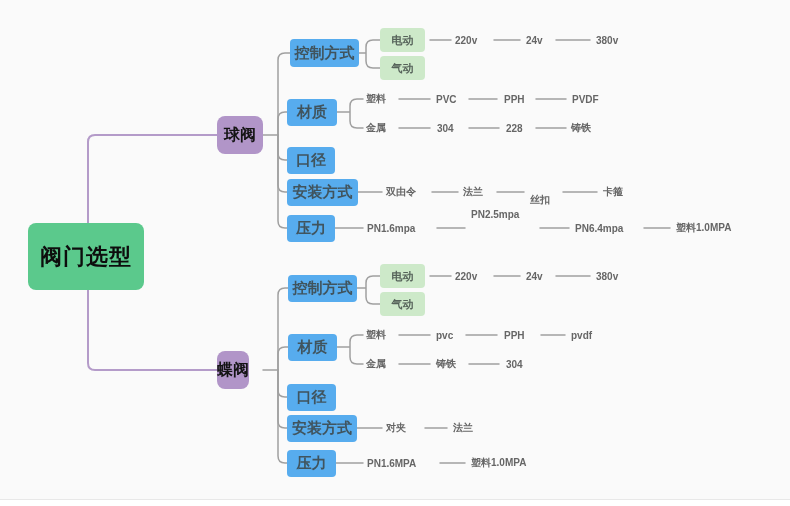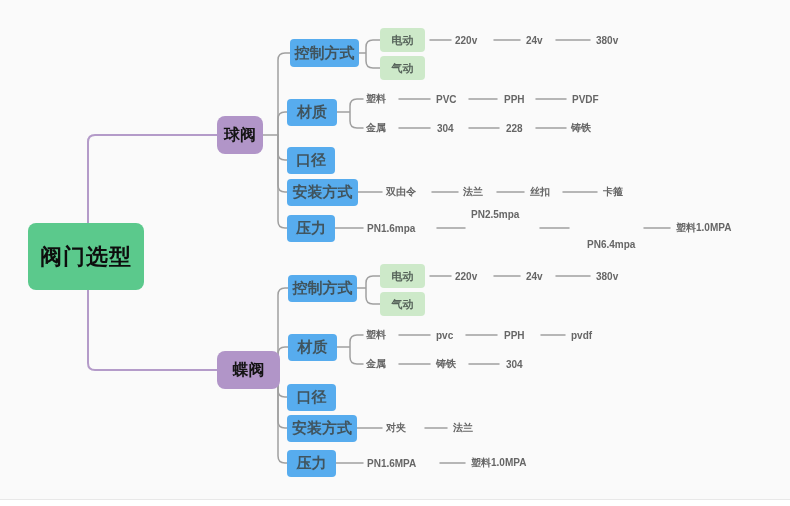--- a/index.html
+++ b/index.html
@@ -50,46 +50,46 @@
         <path d="M336 463 H363" class="link-gray"></path>
         <path d="M430 276 H451 M494 276 H520 M556 276 H590" class="link-gray"></path>
         <path d="M399 335 H430 M466 335 H497 M541 335 H565" class="link-gray"></path>
         <path d="M399 364 H430 M469 364 H499" class="link-gray"></path>
         <path d="M425 428 H447" class="link-gray"></path>
         <path d="M440 463 H465" class="link-gray"></path>
       </svg>
     <div id="nodes">
         <div class="node root" style="left: 28px; top: 223px; width: 116px; height: 67px;">阀门选型</div>
         <div class="node branch" style="left: 217px; top: 116px; width: 46px; height: 38px;">球阀</div>
-        <div class="node branch" style="left: 217px; top: 351px; width: 63px; height: 38px;">蝶阀</div>
+        <div class="node branch" style="left: 217px; top: 351px; width: 32px; height: 38px;">蝶阀</div>
         <div class="node category" style="left: 290px; top: 39px; width: 69px; height: 28px;">控制方式</div>
         <div class="node leafbox" style="left: 380px; top: 28px; width: 45px; height: 24px;">电动</div>
         <div class="node text" style="left: 455px; top: 40px;">220v</div>
         <div class="node text" style="left: 526px; top: 40px;">24v</div>
         <div class="node text" style="left: 596px; top: 40px;">380v</div>
         <div class="node leafbox" style="left: 380px; top: 56px; width: 45px; height: 24px;">气动</div>
         <div class="node category" style="left: 287px; top: 98.5px; width: 50px; height: 27px;">材质</div>
         <div class="node text" style="left: 366px; top: 99px;">塑料</div>
         <div class="node text" style="left: 436px; top: 99px;">PVC</div>
         <div class="node text" style="left: 504px; top: 99px;">PPH</div>
         <div class="node text" style="left: 572px; top: 99px;">PVDF</div>
         <div class="node text" style="left: 366px; top: 128px;">金属</div>
         <div class="node text" style="left: 437px; top: 128px;">304</div>
         <div class="node text" style="left: 506px; top: 128px;">228</div>
         <div class="node text" style="left: 571px; top: 128px;">铸铁</div>
         <div class="node category" style="left: 287px; top: 146.5px; width: 48px; height: 27px;">口径</div>
         <div class="node category" style="left: 287px; top: 178.5px; width: 71px; height: 27px;">安装方式</div>
         <div class="node text" style="left: 386px; top: 192px;">双由令</div>
         <div class="node text" style="left: 463px; top: 192px;">法兰</div>
-        <div class="node text" style="left: 530px; top: 192px;">丝扣</div>
+        <div class="node text" style="left: 530px; top: 200px;">丝扣</div>
         <div class="node text" style="left: 603px; top: 192px;">卡箍</div>
         <div class="node category" style="left: 287px; top: 214.5px; width: 48px; height: 27px;">压力</div>
         <div class="node text" style="left: 367px; top: 228px;">PN1.6mpa</div>
         <div class="node text" style="left: 471px; top: 214px;">PN2.5mpa</div>
-        <div class="node text" style="left: 575px; top: 244px; margin-left: 12px;">PN6.4mpa</div>
+        <div class="node text" style="left: 575px; top: 228px;">PN6.4mpa</div>
         <div class="node text" style="left: 676px; top: 228px;">塑料1.0MPA</div>
         <div class="node category" style="left: 288px; top: 274.5px; width: 69px; height: 27px;">控制方式</div>
         <div class="node leafbox" style="left: 380px; top: 264px; width: 45px; height: 24px;">电动</div>
         <div class="node text" style="left: 455px; top: 276px;">220v</div>
         <div class="node text" style="left: 526px; top: 276px;">24v</div>
         <div class="node text" style="left: 596px; top: 276px;">380v</div>
         <div class="node leafbox" style="left: 380px; top: 292px; width: 45px; height: 24px;">气动</div>
         <div class="node category" style="left: 288px; top: 333.5px; width: 49px; height: 27px;">材质</div>
         <div class="node text" style="left: 366px; top: 335px;">塑料</div>
         <div class="node text" style="left: 436px; top: 335px;">pvc</div>

